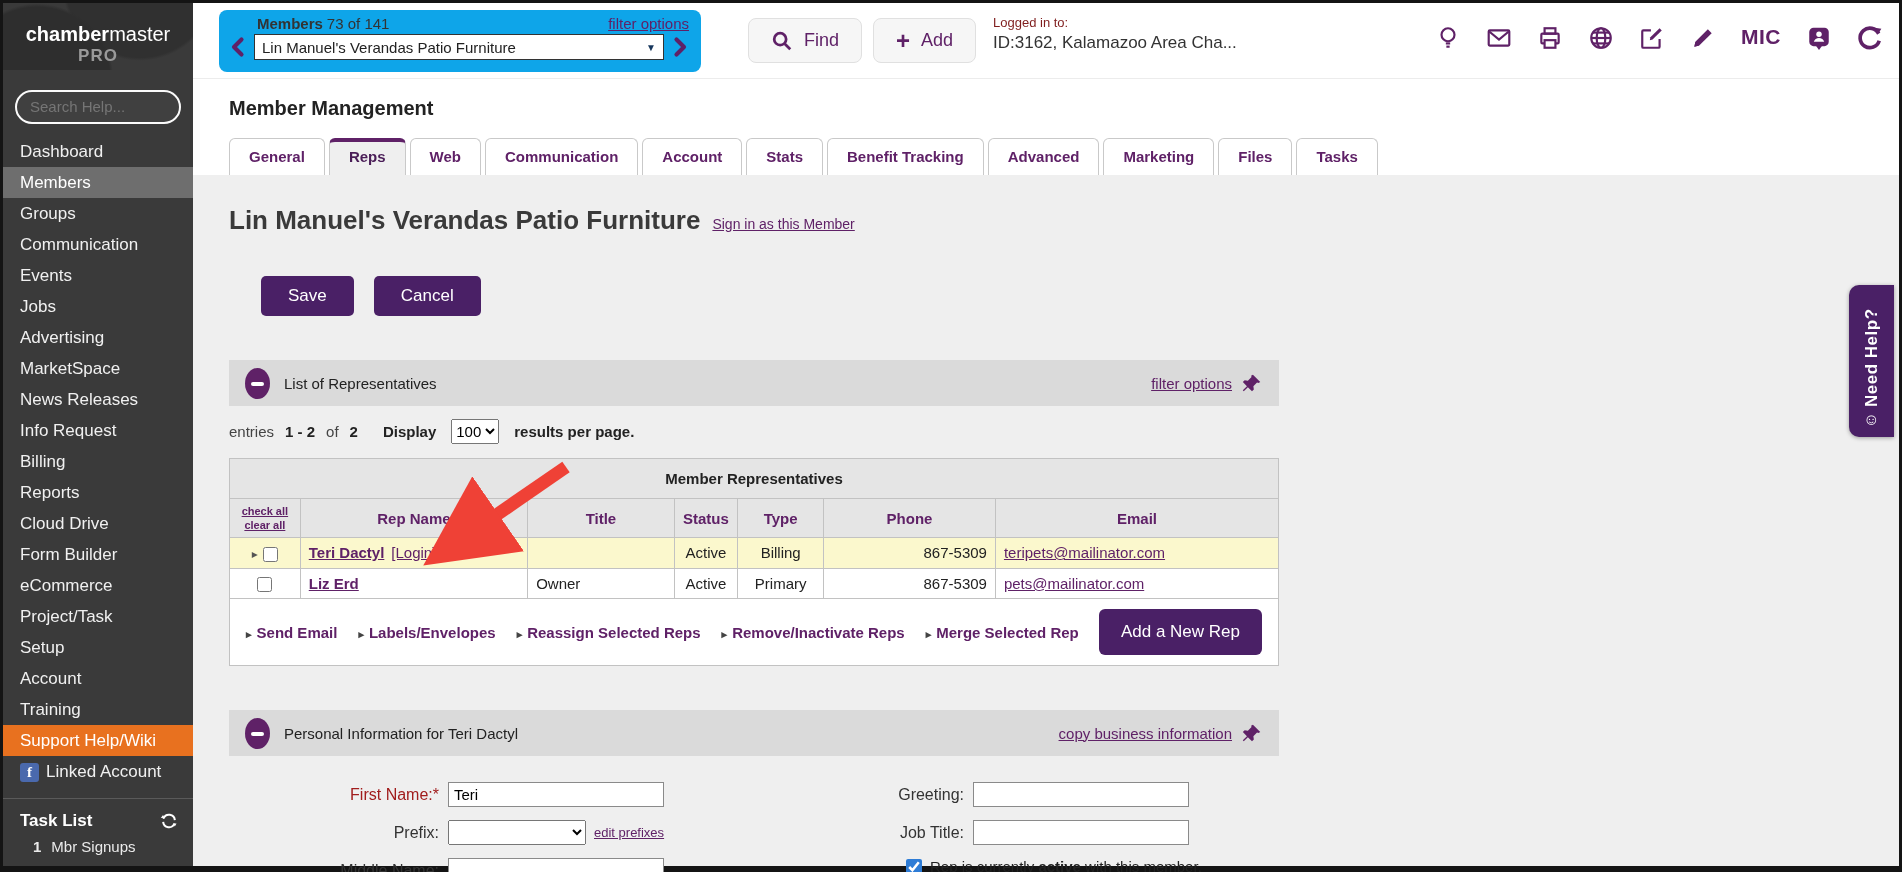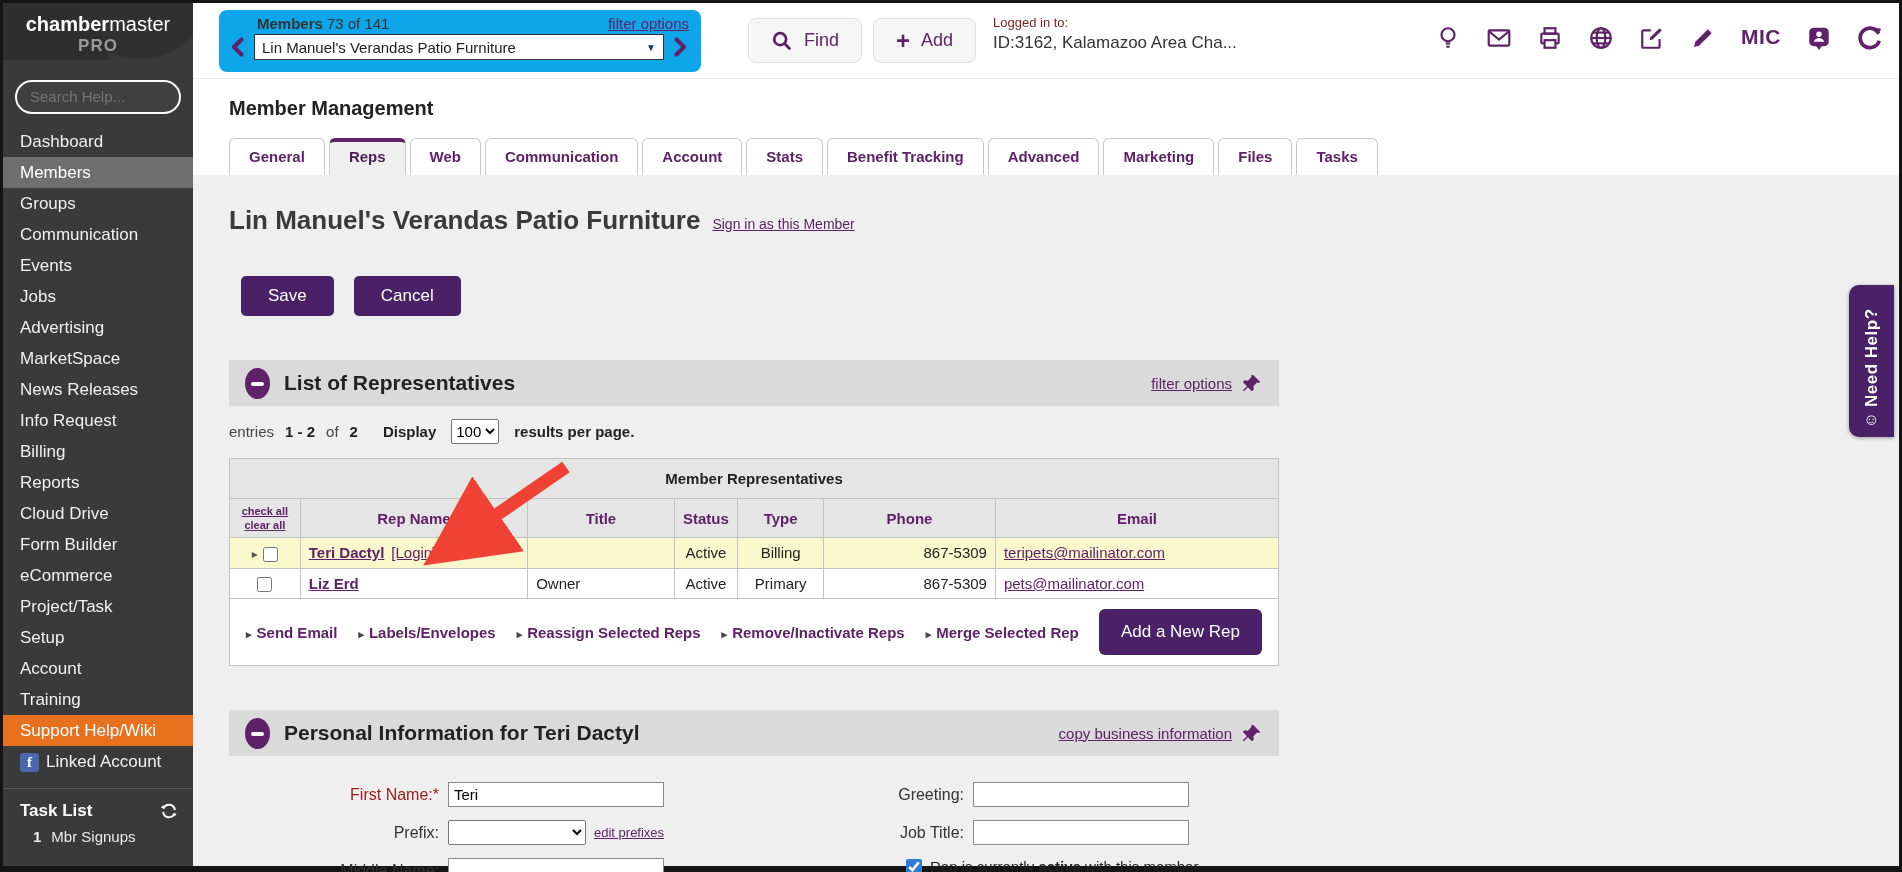--- a/index.html
+++ b/index.html
@@ -2,21 +2,21 @@
 <html><head>
 <meta charset="utf-8">
 <style>
   *{box-sizing:border-box;margin:0;padding:0}
   html,body{width:1902px;height:872px;overflow:hidden;background:#888}
   body{font-family:"Liberation Sans",sans-serif}
   #screen{position:relative;width:1902px;height:872px;border:3px solid #141414;border-bottom-width:6px;background:#efefef;display:flex}
 
   
   .sidebar{width:190px;flex:none;background:#3a3a3a;color:#f0f0f0;display:flex;flex-direction:column;overflow:hidden}
-  .logo{padding:10px 6px 4px;text-align:center;background:
+  .logo{padding:20px 6px 4px;text-align:center;background:
     radial-gradient(circle at 18% 115%, #2e2e2e 0 42%, rgba(0,0,0,0) 44%),
     radial-gradient(circle at 72% -30%, #303030 0 46%, rgba(0,0,0,0) 48%),#3a3a3a}
   .logo .line1{font-size:20px;color:#fff}
   .logo .line2{font-size:17px;color:#9a9a9a;font-weight:bold;letter-spacing:1px}
   .search-pill{margin:20px 12px 4px;border:2px solid #fbfbfb;border-radius:17px;padding:6px 13px;background:#404040}
   .search-pill input{background:transparent;border:none;outline:none;color:#ccc;font-size:15px;width:100%;font-family:inherit}
   .side-nav{margin-top:8px}
   .side-item{font-size:17px;padding:5px 8px 5px 17px;line-height:21px;cursor:pointer;white-space:nowrap}
   .side-item.selected{background:#6e6e6e;color:#fff}
   .side-item.orange{background:#e8711f;color:#fff}
@@ -54,28 +54,28 @@
   .head-pad{padding:18px 0 0 36px}
   .page-h1{font-size:20px;font-weight:bold;color:#222}
   .tabs{display:flex;gap:4px;margin-top:18px}
   .tab{background:#fff;border:1px solid #c9c9c9;border-bottom:none;border-radius:6px 6px 0 0;padding:9px 19px 10px;font-size:15px;font-weight:bold;color:#5f2167;cursor:pointer;white-space:nowrap}
   .tab.active{background:#efefef;border-top:4px solid #5f2167;padding-top:6px;color:#4a1d57}
 
   .page-body{padding:0 0 0 36px;position:relative}
   .title-row{margin-top:30px;display:flex;align-items:baseline;gap:12px}
   .member-title{font-size:26px;font-weight:bold;color:#3a3a3a}
   .signin{font-size:14px}
-  .btn-row{margin-top:40px;margin-left:12px;display:flex;gap:20px}
+  .btn-row{margin-top:40px;margin-left:32px;display:flex;gap:20px}
   .btn-purple{background:#4a2066;color:#fff;border:none;border-radius:5px;font-size:17px;padding:10px 27px;cursor:pointer;font-family:inherit}
 
   .section{width:1050px}
   .sec-bar{height:46px;background:#dadada;display:flex;align-items:center;gap:14px;padding:0 16px;margin-top:44px}
   .minus-icon{width:25px;height:31px;background:#5f2167;border-radius:50%;position:relative;flex:none;cursor:pointer}
   .minus-icon::after{content:"";position:absolute;left:6px;top:14px;width:13px;height:4px;border-radius:2px;background:#fff}
-  .sec-title{font-size:21px;font-weight:bold;color:#222}
+  .sec-title{font-size:15px;font-weight:normal;color:#222}
   .sec-right{margin-left:auto;display:flex;align-items:center;gap:9px;font-size:15px}
   .pin{width:22px;height:22px;cursor:pointer;flex:none}
   .pin svg{width:100%;height:100%;fill:#5f2167;stroke:none}
 
   .entries-row{margin-top:13px;font-size:15px;color:#444;display:flex;align-items:center;gap:11px}
   .entries-row b{color:#222}
   .entries-row select{font-size:15px;height:25px;margin:0 4px;font-family:inherit}
 
   .tbl-wrap{margin-top:14px;width:1050px}
   .tbl-title{background:#e5e5e5;border:1px solid #c2c2c2;border-bottom:none;text-align:center;font-weight:bold;font-size:15px;color:#222;padding:11px 0}

